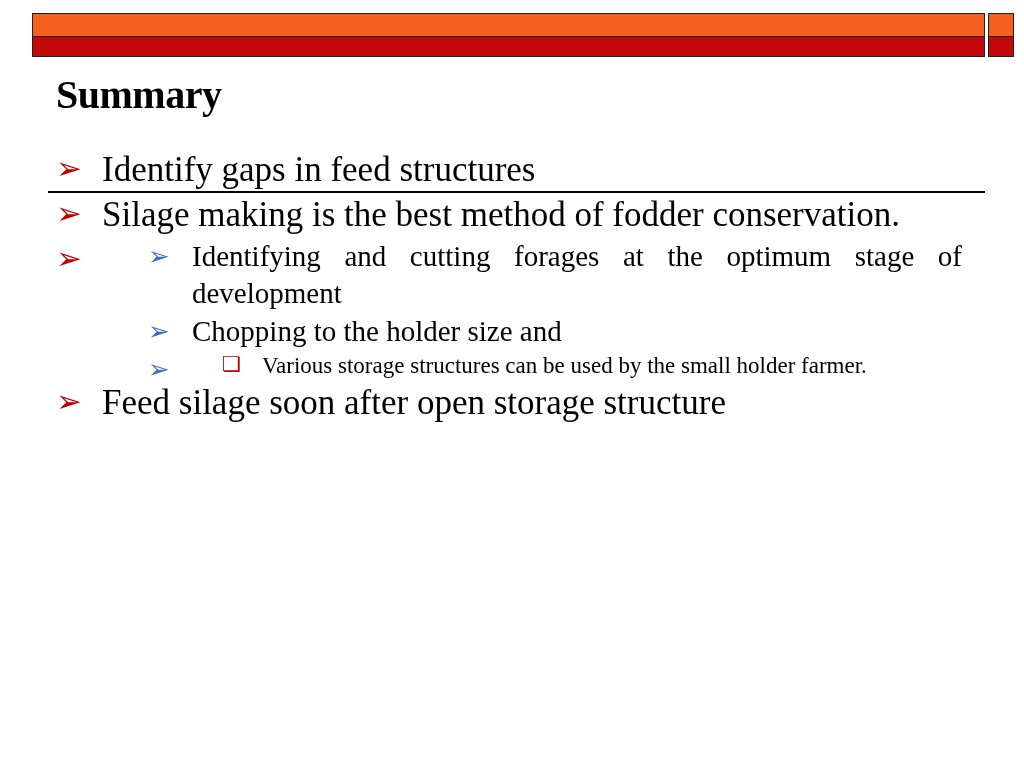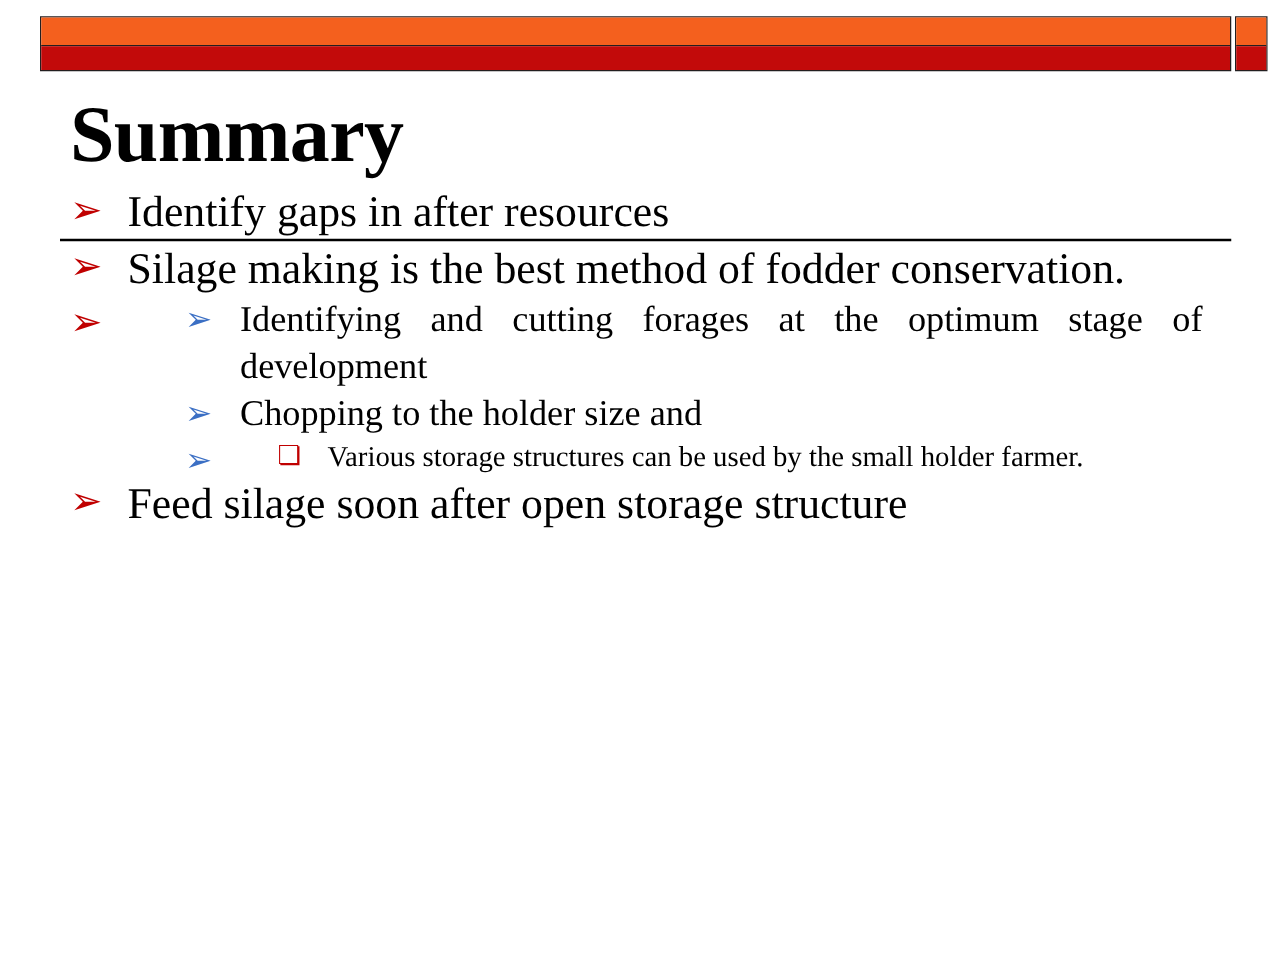--- a/index.html
+++ b/index.html
@@ -69,21 +69,21 @@
     left: 0; bottom: 0; right: 0;
     height: 19px;
     background: #c20a0a;
   }
 
   
   #slide-title {
     position: absolute;
     left: 56px;
     top: 74px;
-    font-size: 64px;
+    font-size: 40px;
     font-weight: bold;
     line-height: 1.05;
     letter-spacing: -0.5px;
     color: #000000;
     white-space: nowrap;
   }
 
   
   #slide-body {
     position: absolute;
@@ -185,21 +185,21 @@
     <div class="stripe-bottom" style="background: rgb(194, 10, 10);"></div>
   </div>
 </div>
 
 <div id="slide-title">Summary</div>
 
 <div id="slide-body">
 
   <div class="bullet-row lvl1">
     <span class="marker" style="color: rgb(192, 0, 0);">➢</span>
-    <span class="txt">Identify gaps in after resources</span>
+    <span class="txt">Identify gaps in feed structures</span>
   </div>
 
   <div class="bullet-row lvl1">
     <span class="marker" style="color: rgb(192, 0, 0);">➢</span>
     <span class="txt">Silage making is the best method of fodder conservation.</span>
   </div>
 
   <div class="bullet-row lvl1">
     <span class="marker" style="color: rgb(192, 0, 0);">➢</span>
   </div>

